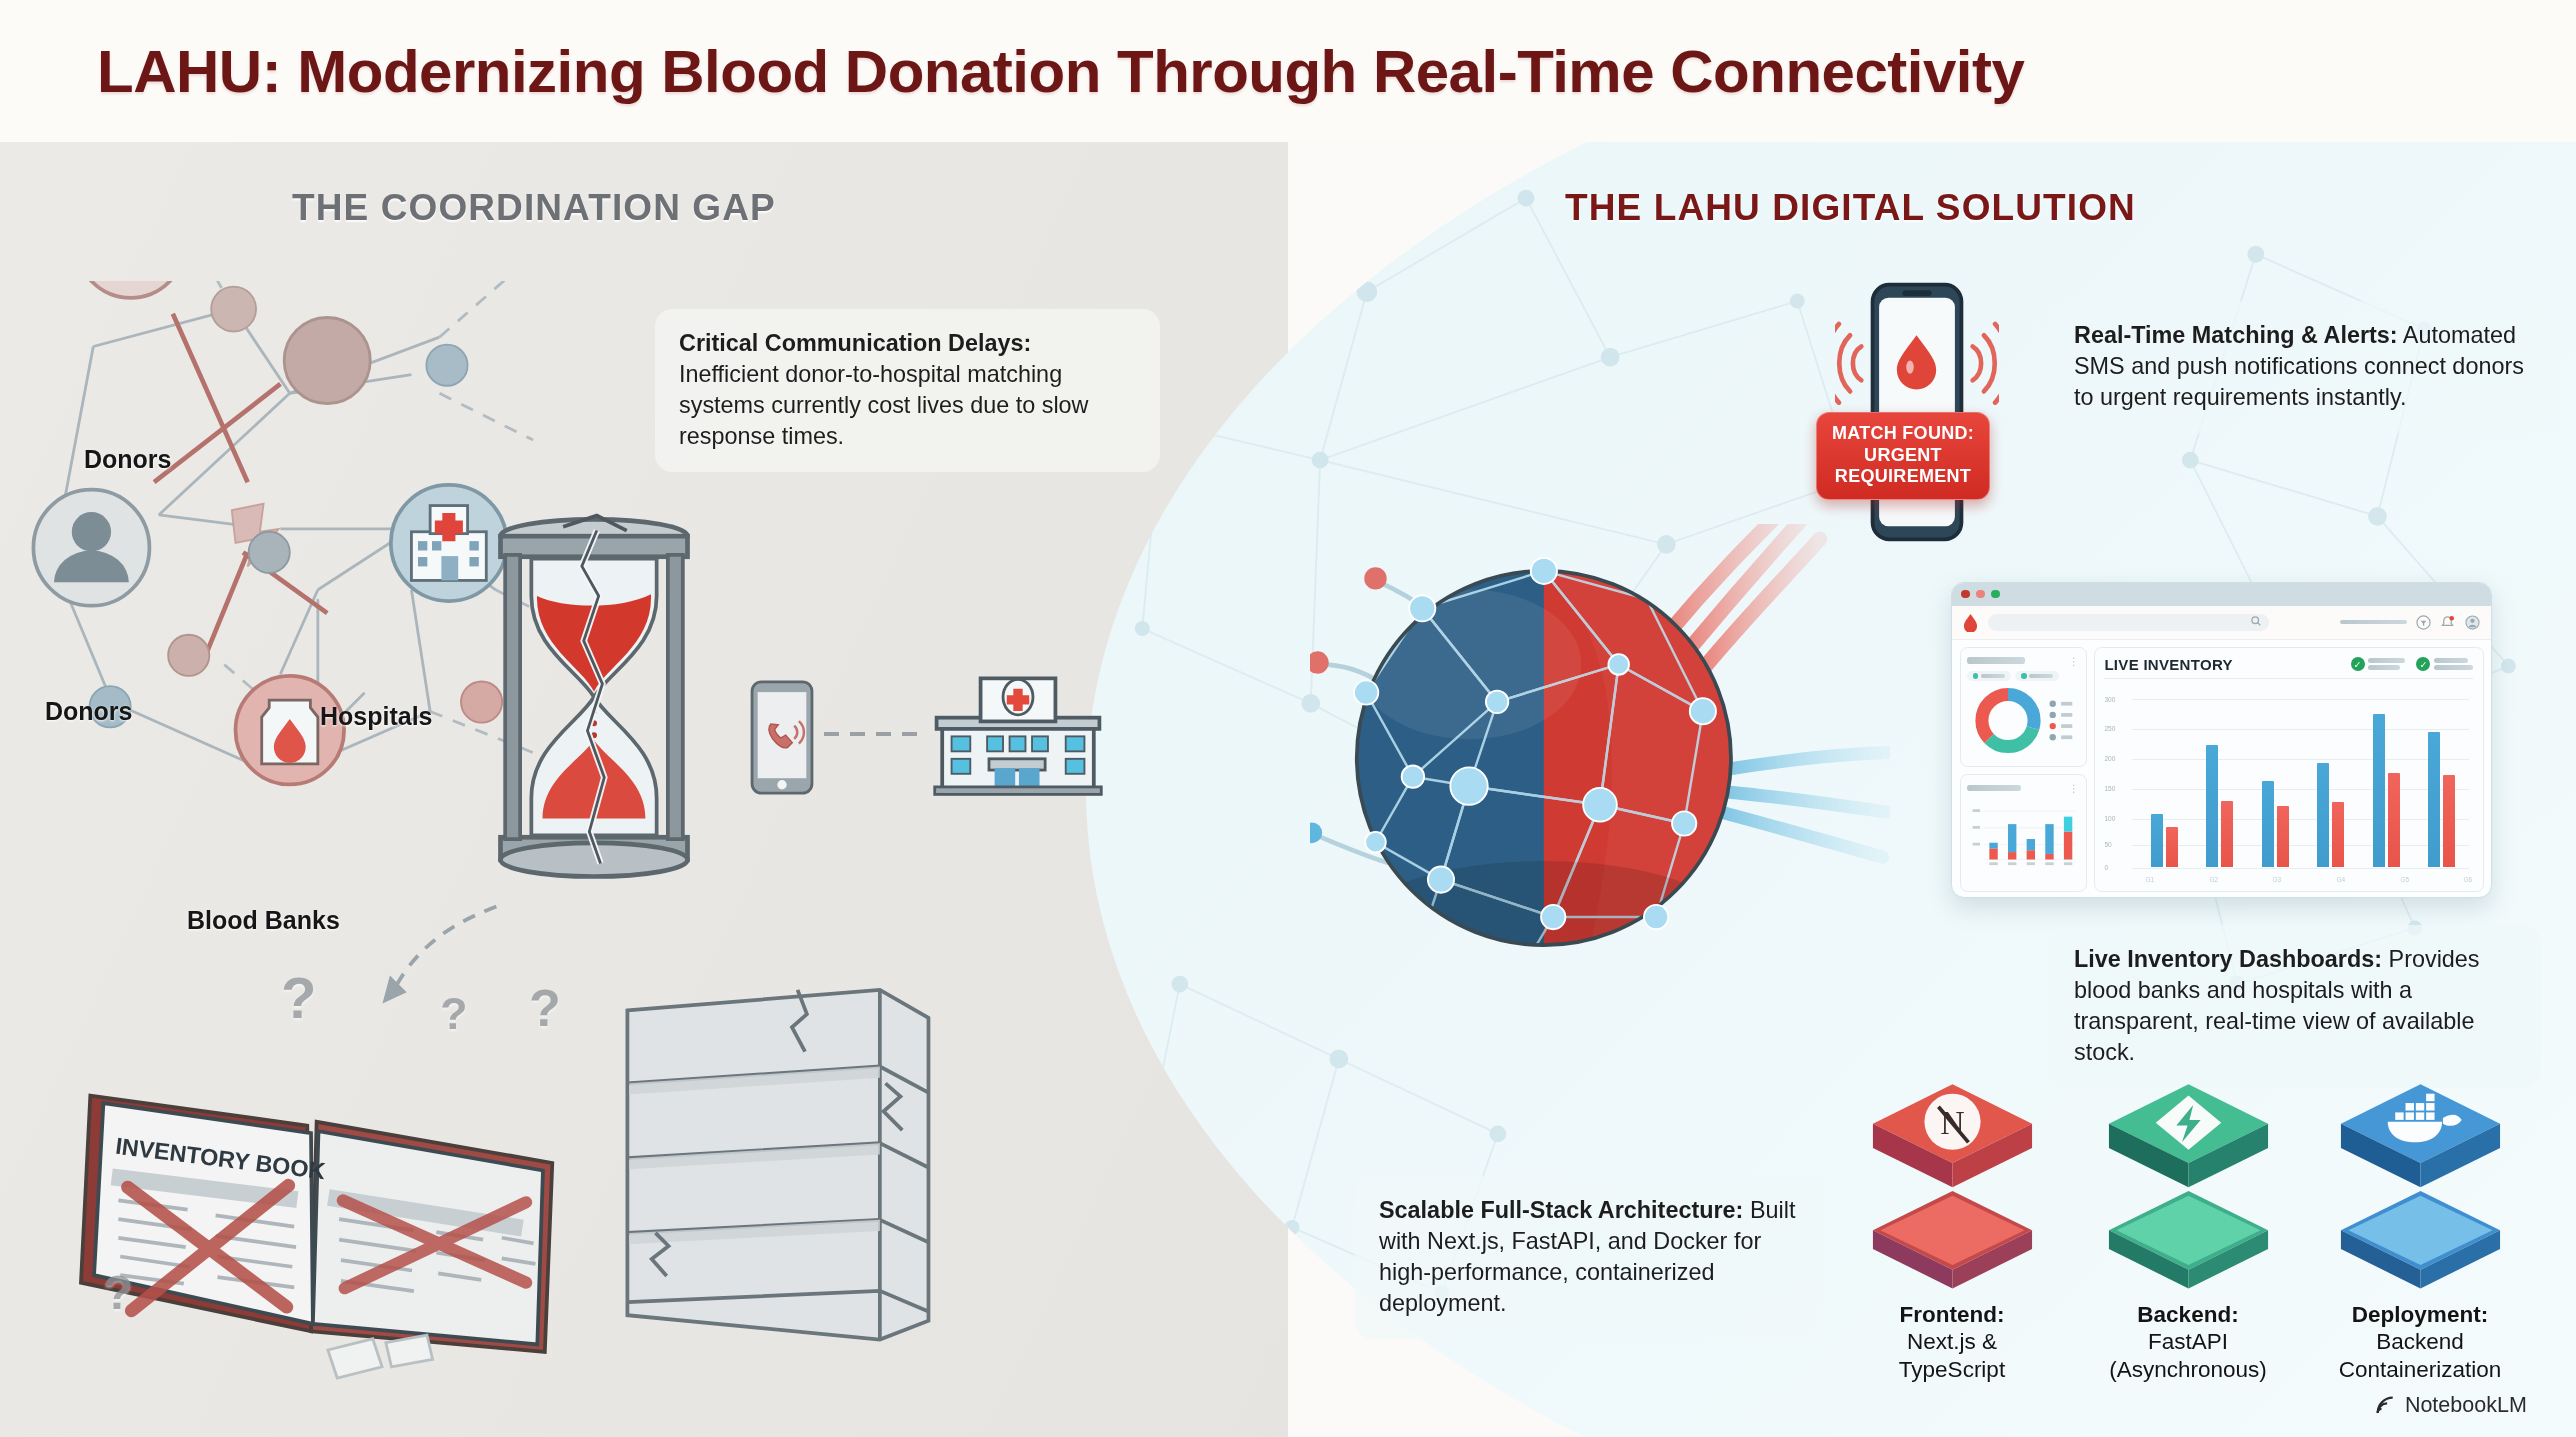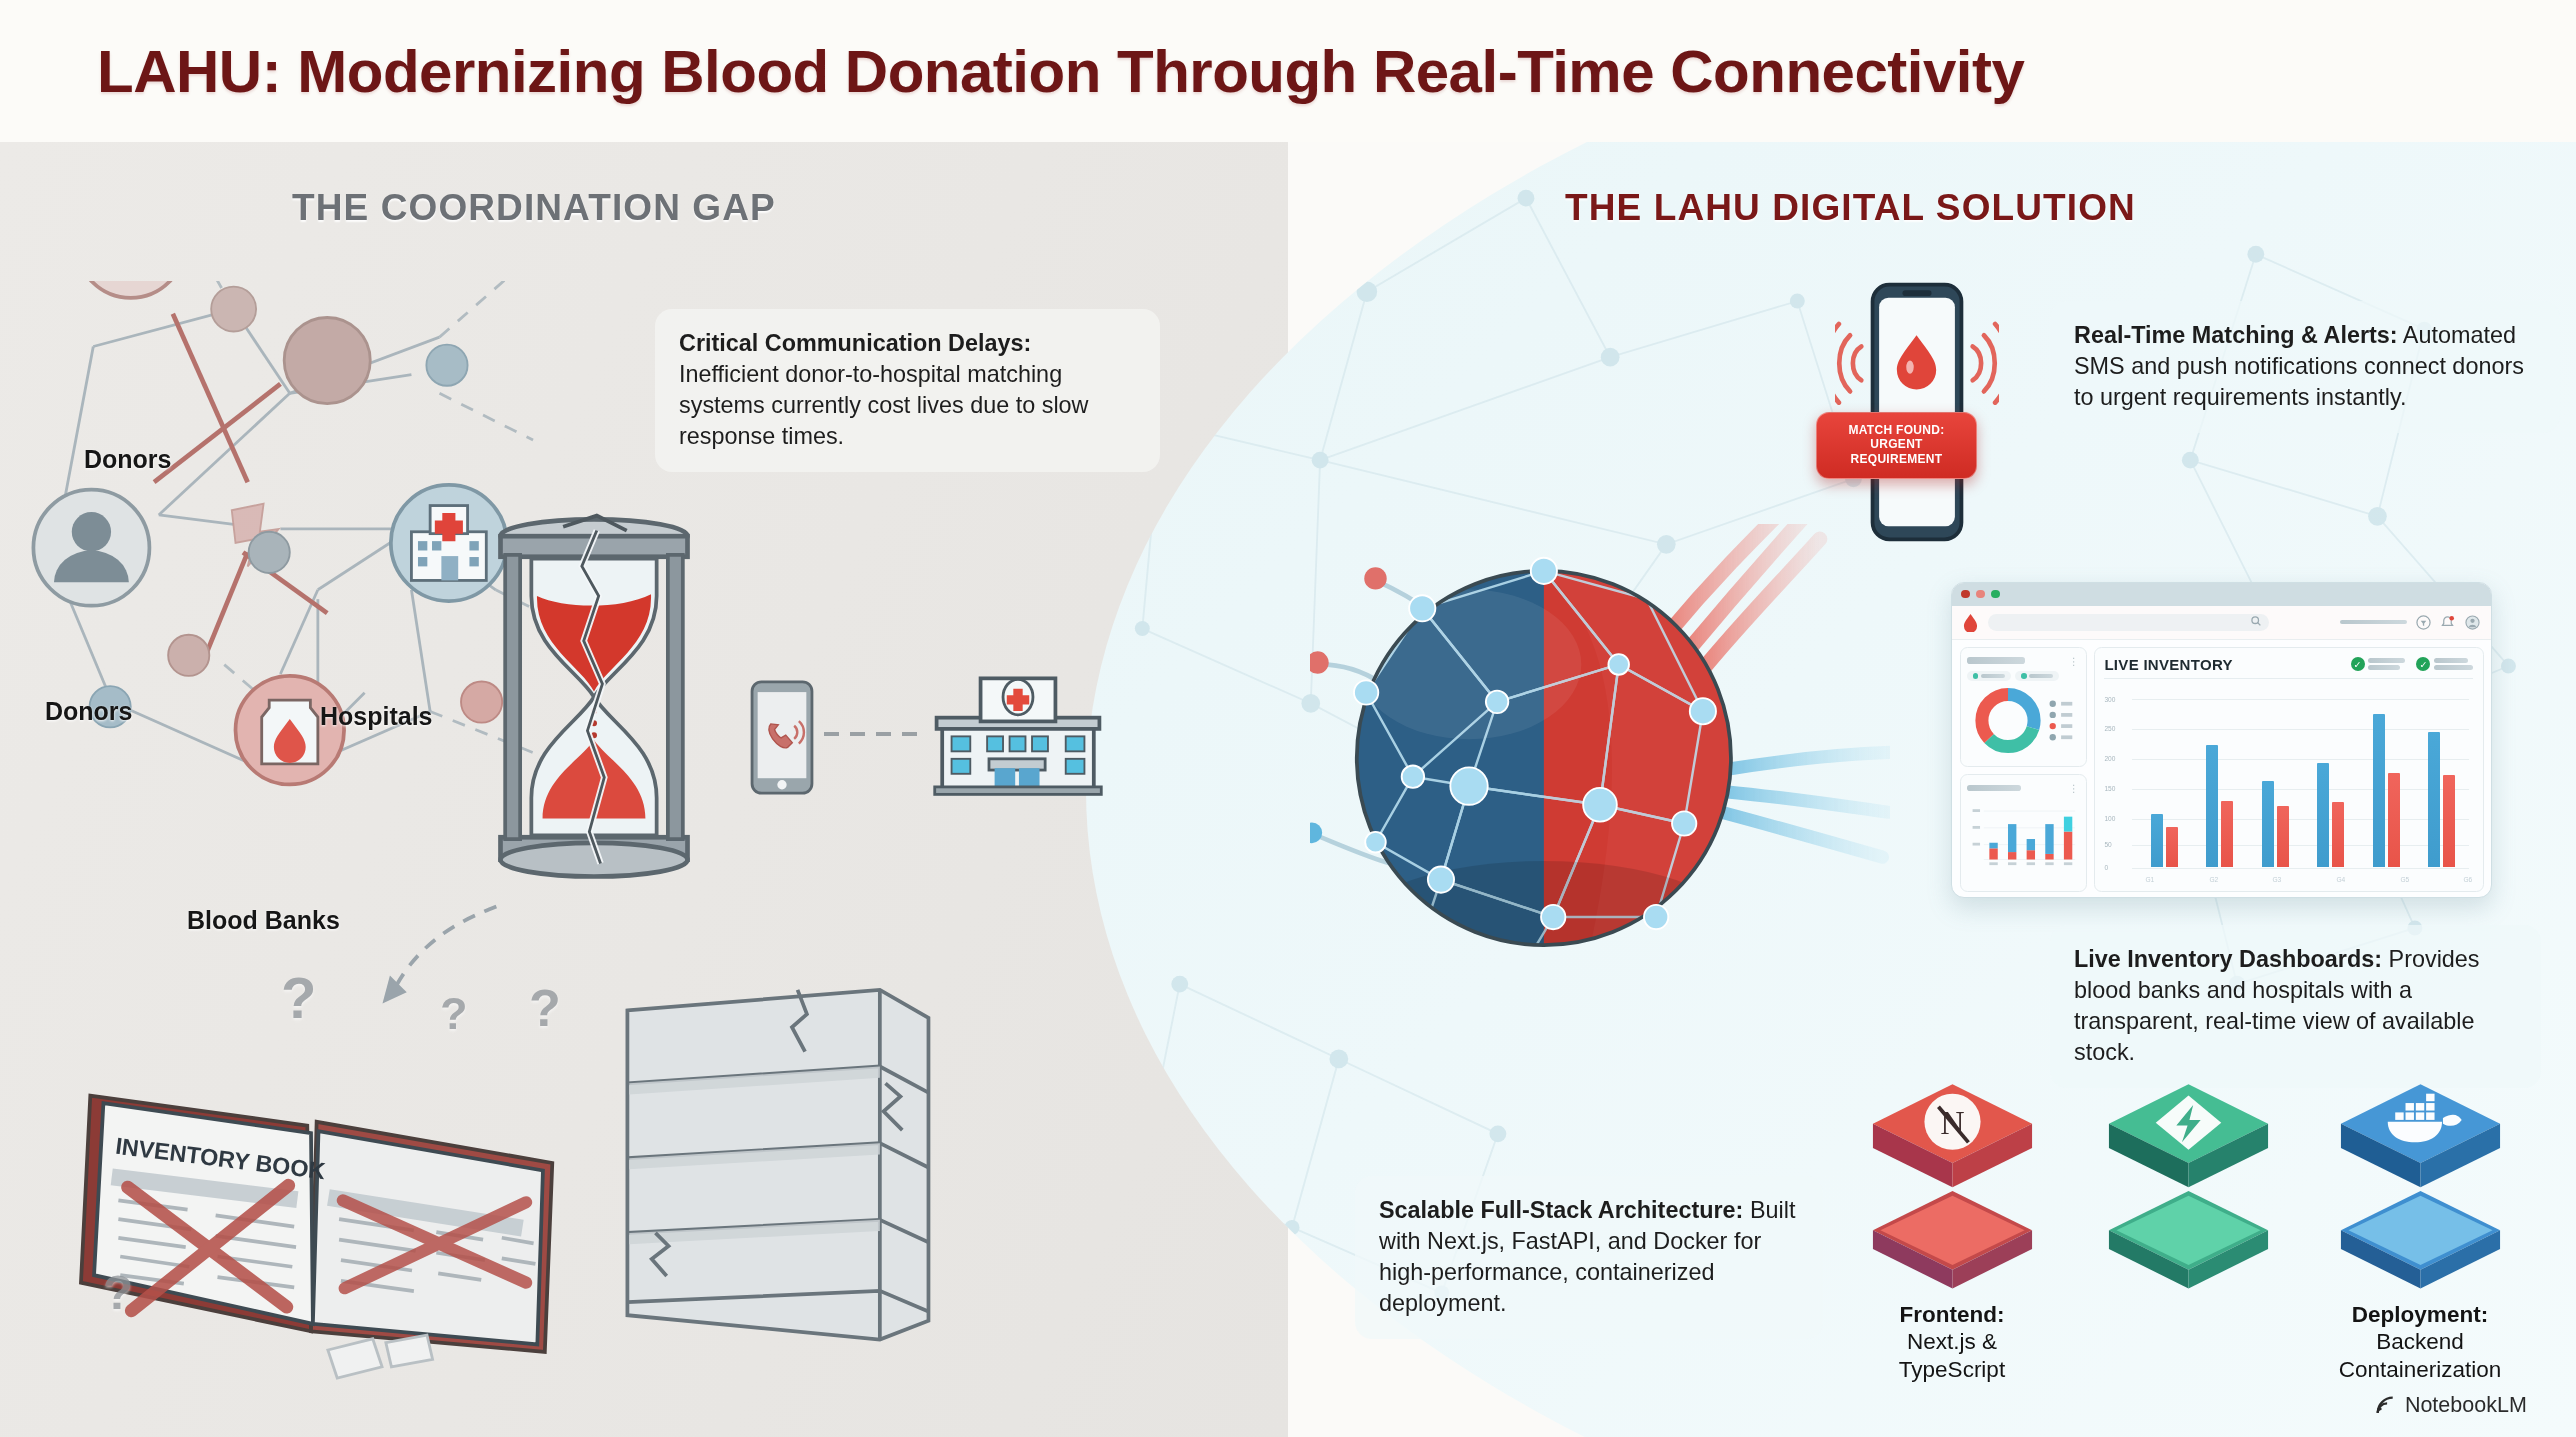--- a/index.html
+++ b/index.html
@@ -90,24 +90,24 @@
   .qmark { position: absolute; font-size: 58px; font-weight: bold; color: #8f9499; opacity:.75;
            text-shadow: 0 1.9px 2.8px rgba(255,255,255,.7); }
   #q1 { left: 281px; top: 964px; }
   #q2 { left: 440px; top: 988px; font-size: 45px; }
   #q3 { left: 529px; top: 978px; font-size: 52px; }
   #q4 { left: 103px; top: 1264px; font-size: 49px; }
 
   
   #phone-big { position: absolute; left: 1835px; top: 281px; width: 164px; height: 262px; }
   #alert-badge {
-    position: absolute; left: 1816px; top: 412px; width: 161px;
+    position: absolute; left: 1816px; top: 412px; width: 174px;
     background: linear-gradient(180deg,#e8453c 0%, #cf2b23 100%);
     border-radius: 13px; padding: 10.3px 7.5px 12px 7.5px;
-    color: #fff; font-size: 12px; font-weight: bold; line-height: 1.18;
+    color: #fff; font-size: 18px; font-weight: bold; line-height: 1.18;
     text-align: center; letter-spacing: 0.3px;
     box-shadow: 0 5.6px 13px rgba(170,30,25,.35);
     border: 1.9px solid rgba(255,255,255,.35);
   }
 
   
   #globe-wrap { position: absolute; left: 1310px; top: 524px; width: 580px; height: 468px; }
 
   
   #dashboard {
@@ -768,20 +768,25 @@
           <path d="M105 145 L182 182 L105 219 L28 182 Z" fill="#63d6ac" opacity=".9"></path>
         </g>
         <g>
           <path d="M105 26 L190 68 L105 110 L20 68 Z" fill="#45bd93"></path>
           <path d="M20 68 L105 110 L105 136 L20 94 Z" fill="#1d6e5c"></path>
           <path d="M190 68 L105 110 L105 136 L190 94 Z" fill="#26826c"></path>
           <path d="M105 38 L140 67 L105 96 L70 67 Z" fill="#f7fcfa"></path>
           <path d="M110 48 L92 70 L104 70 L98 88 L118 64 L106 64 Z" fill="#3fae8a"></path>
         </g>
       </svg>
+      <div class="tech-label">
+        <b>Backend:</b>
+        <span>FastAPI</span><br>
+        <span>(Asynchronous)</span>
+      </div>
     </div>
 
     <div class="tech-col" id="tech-2">
       <svg viewBox="0 0 210 250" width="197" height="234">
         <g>
           <path d="M105 140 L190 182 L105 224 L20 182 Z" fill="#3f8fd0"></path>
           <path d="M20 182 L105 224 L105 244 L20 202 Z" fill="#245f96"></path>
           <path d="M190 182 L105 224 L105 244 L190 202 Z" fill="#2b6fa8"></path>
           <path d="M105 145 L182 182 L105 219 L28 182 Z" fill="#7cc4ea" opacity=".9"></path>
         </g>

